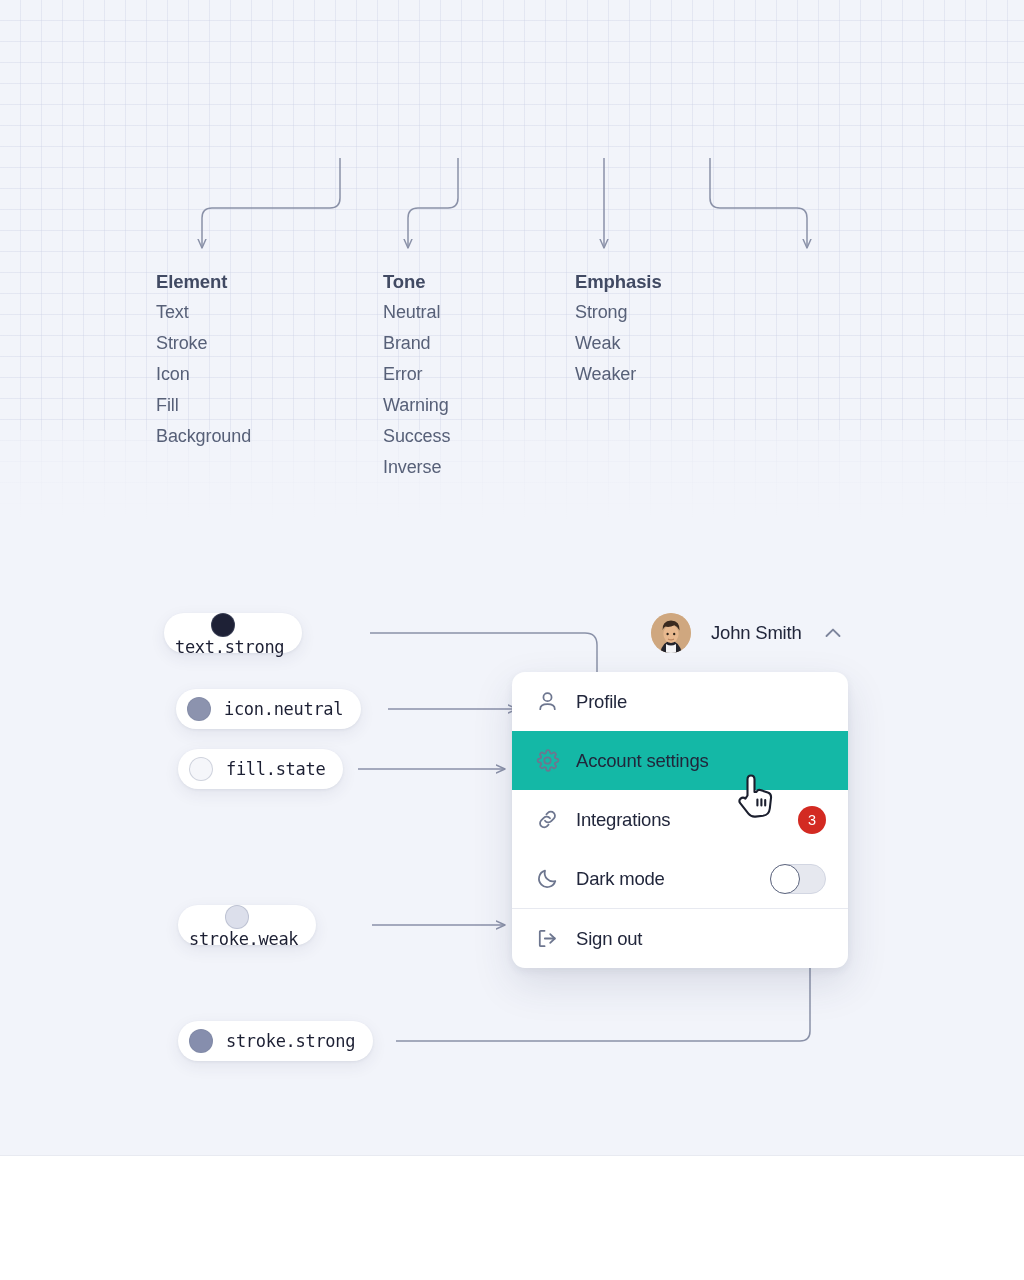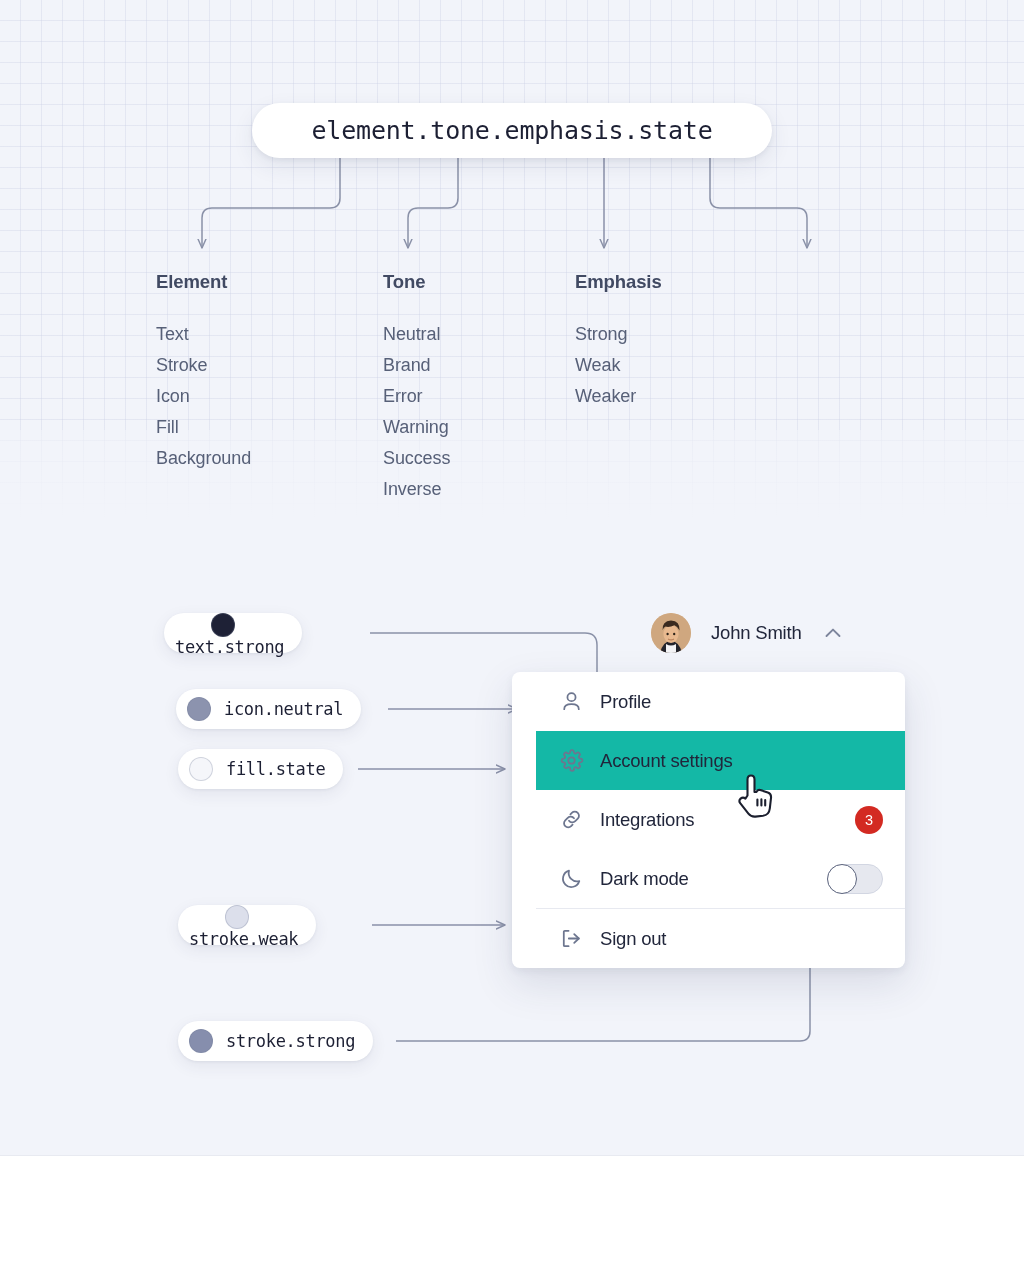--- a/index.html
+++ b/index.html
@@ -68,21 +68,21 @@
     color: #1c1f33;
     white-space: nowrap;
   }
 
   
   .col { position: absolute; top: 271px; }
   .col-head {
     font-size: 18.5px;
     font-weight: bold;
     color: #414a63;
-    margin-bottom: 26px;
+    margin-bottom: 4px;
     letter-spacing: -0.1px;
   }
   .col-item {
     font-size: 18px;
     color: #576078;
     line-height: 31px;
     letter-spacing: -0.1px;
   }
   #col-0 { left: 156px; }
   #col-1 { left: 383px; }
@@ -133,26 +133,25 @@
   #user-name {
     font-size: 18.5px;
     color: #21263b;
     letter-spacing: -0.2px;
   }
 
   
   #menu {
     position: absolute;
     left: 512px; top: 672px;
-    width: 393px;
-    background: #ffffff;
-    border-radius: 8px;
+    width: 336px;
+    background: #ffffff;
+    border-radius: 13px;
     box-shadow: 0 3px 8px rgba(45,52,90,0.07), 0 16px 40px rgba(45,52,90,0.13);
     overflow: hidden;
-    padding-left: 24px;
   }
   .menu-item {
     height: 59px;
     display: flex;
     align-items: center;
     padding: 0 22px 0 23px;
     position: relative;
   }
   .menu-item.hovered { background: #14b8a6; }
   .mi-icon {
@@ -246,23 +245,20 @@
       <path d="M 358 769 L 505 769" marker-end="url(#arrow)"></path>
 
       <path d="M 372 925 L 505 925" marker-end="url(#arrow)"></path>
 
       <path d="M 396 1041 L 800 1041 Q 810 1041 810 1031 L 810 908" marker-end="url(#arrow)"></path>
     </g>
   </svg>
 
   <div id="layer">
 
-    <div class="title-pill">
-      <span>element.tone.emphasis.state</span>
-    </div>
 
     <div class="col" id="col-0">
       <div class="col-head">Element</div>
       <div class="col-item">Text</div>
       <div class="col-item">Stroke</div>
       <div class="col-item">Icon</div>
       <div class="col-item">Fill</div>
       <div class="col-item">Background</div>
     </div>
 

